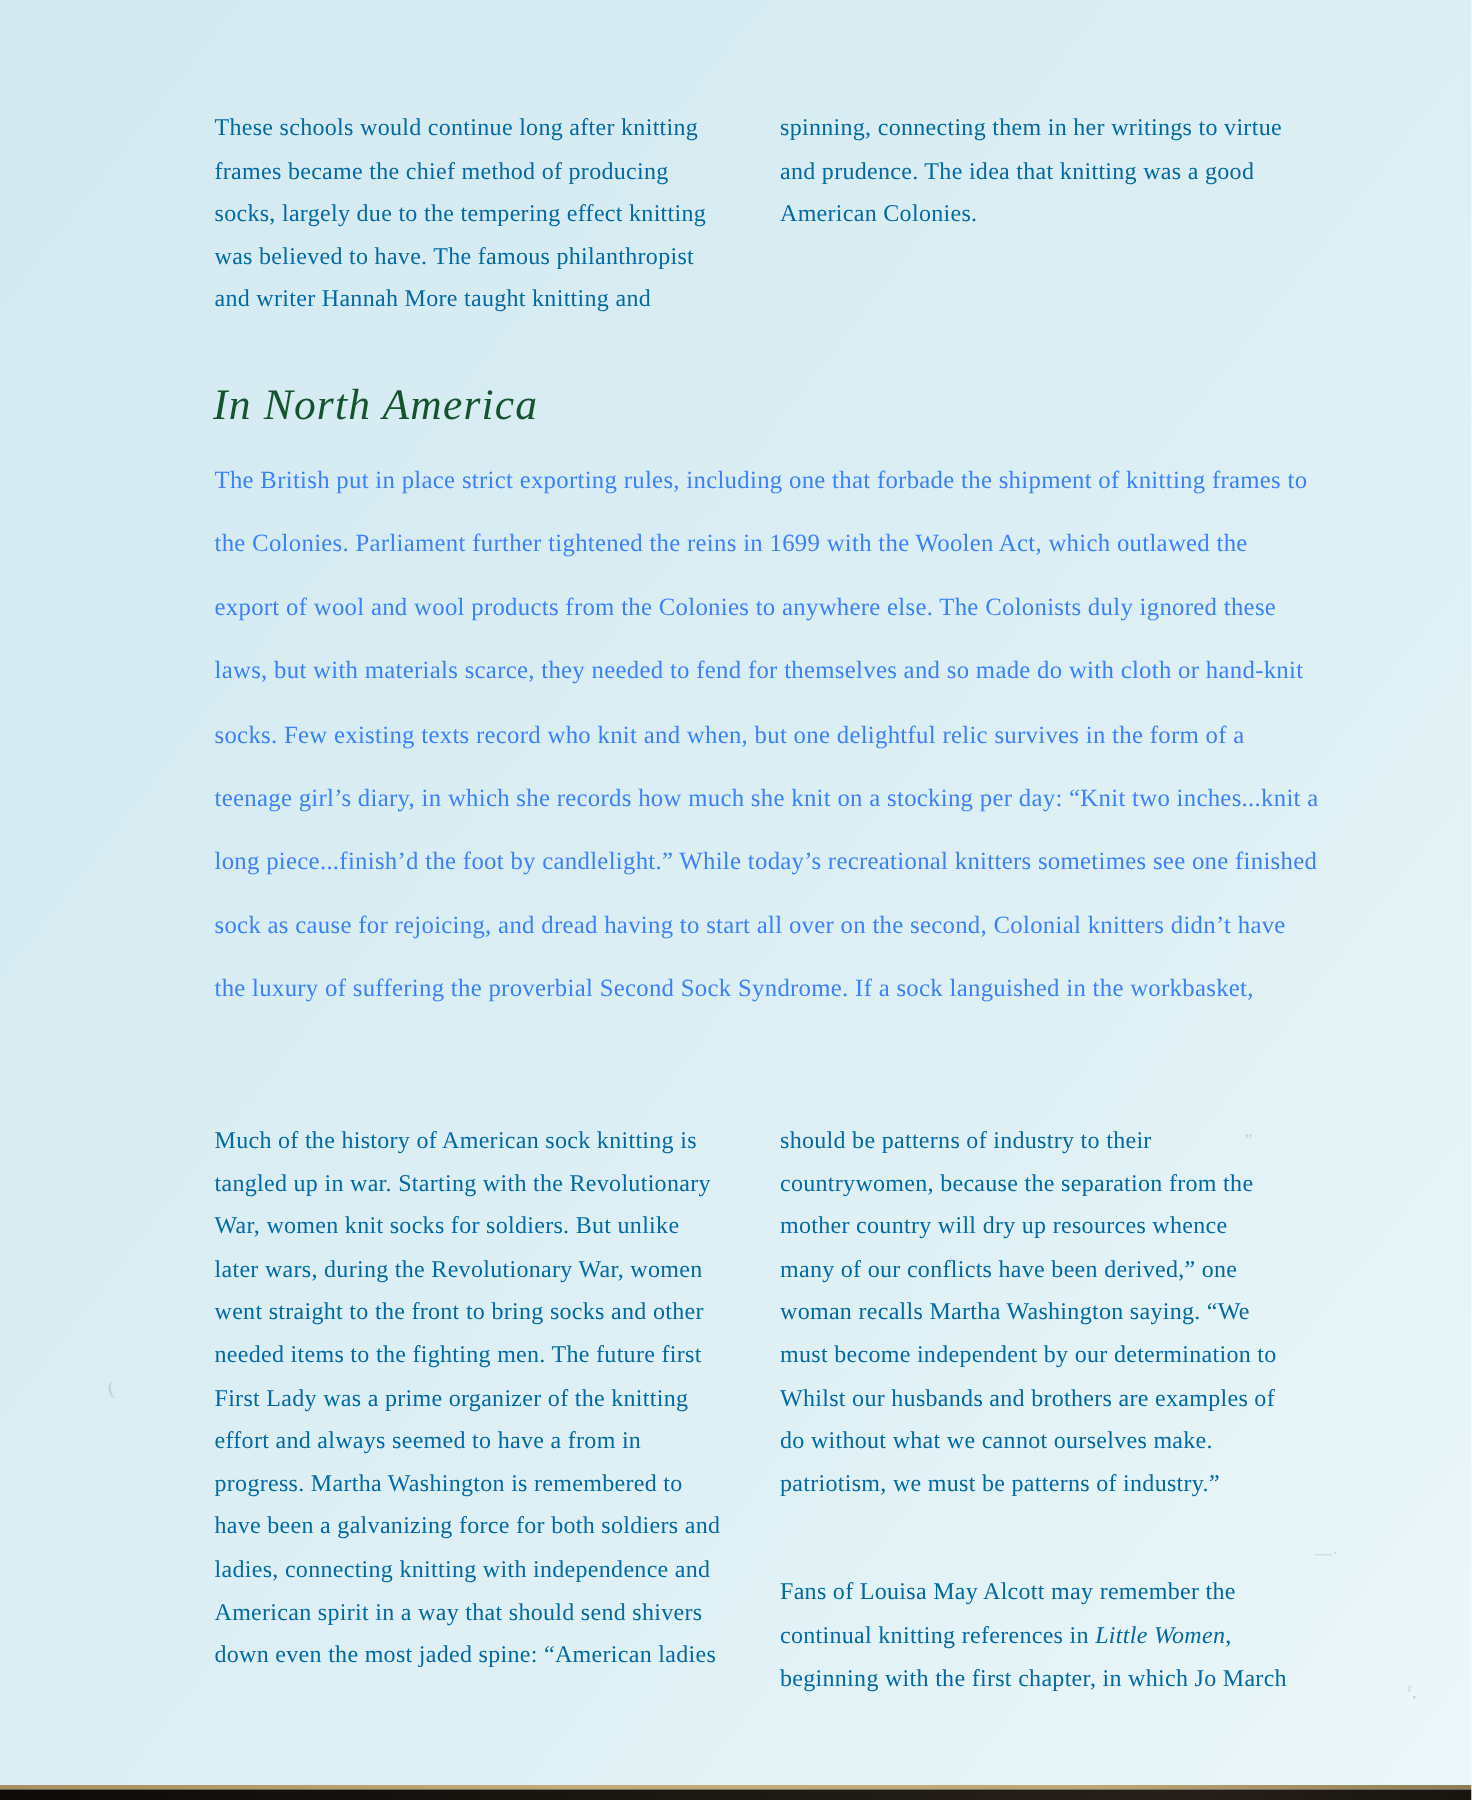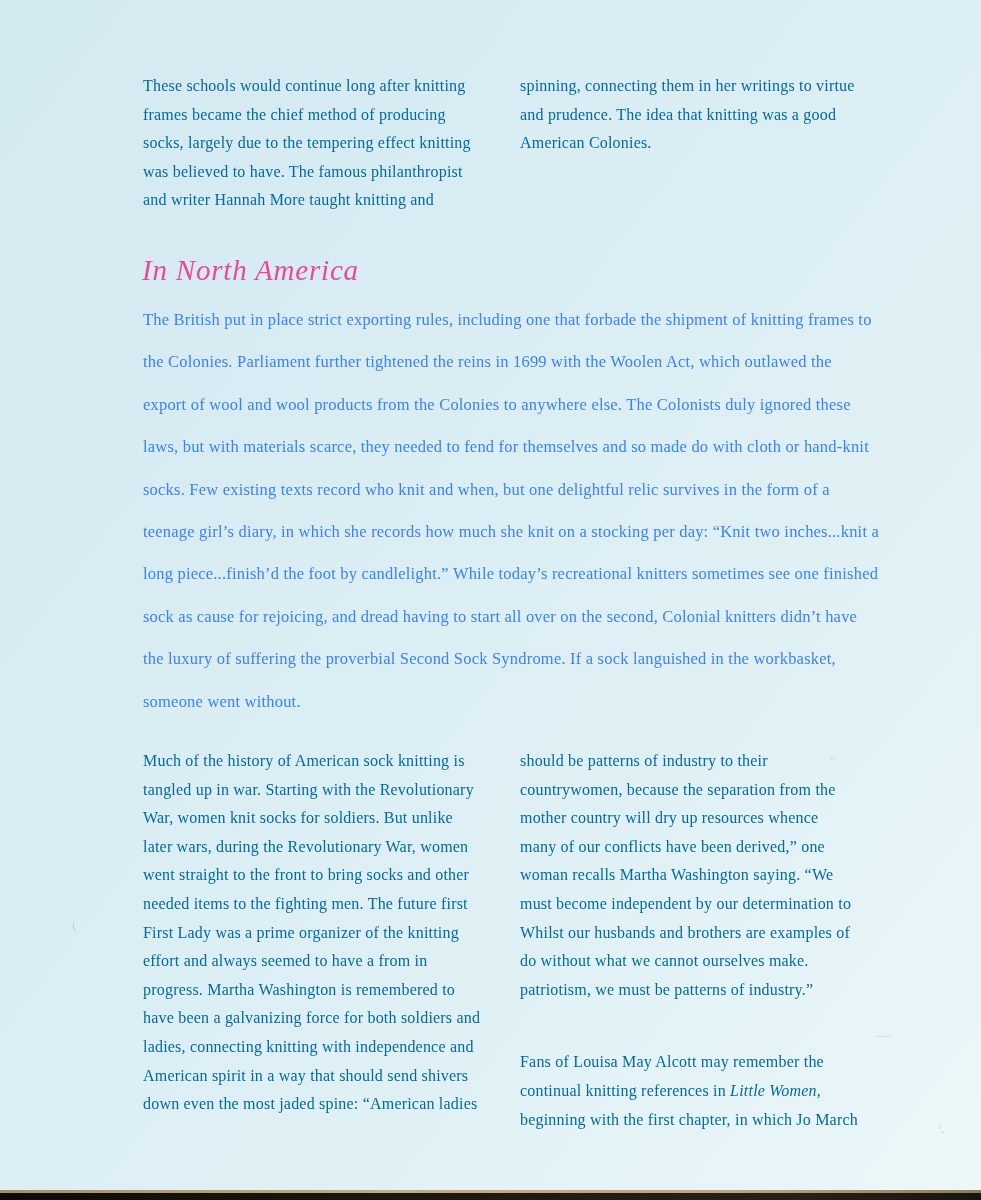--- a/index.html
+++ b/index.html
@@ -27,21 +27,21 @@
   }
   .tline{white-space:nowrap;}
   .ital{font-style:italic;}
   h1.section-heading{
     position:absolute;
     margin:0;
     font-weight:normal;
     font-style:italic;
     font-size:29px;
     letter-spacing:0.8px;
-    color:#ec4899;
+    color:#14532d;
     white-space:nowrap;
   }
   .para-gap{margin-top:44px;}
   
   .page-edge{position:absolute;left:0;right:0;bottom:0;height:10px;}
   .page-edge .tan{height:3px;background:linear-gradient(90deg,#a98f5e,#c7ab7a 40%,#bfa577 75%,#8d7c55);}
   .page-edge .dark{height:7px;background:linear-gradient(90deg,#0d0b09,#1b1712 45%,#262019 80%,#18140f);}
   
   .artifact{position:absolute;color:#8a98a0;font-size:13px;pointer-events:none;}
 </style>
@@ -69,21 +69,20 @@
   <div class="wide-para" style="left:143px;top:299px;width:730px;">
       <div class="tline">The British put in place strict exporting rules, including one that forbade the shipment of knitting frames to</div>
       <div class="tline">the Colonies. Parliament further tightened the reins in 1699 with the Woolen Act, which outlawed the</div>
       <div class="tline">export of wool and wool products from the Colonies to anywhere else. The Colonists duly ignored these</div>
       <div class="tline">laws, but with materials scarce, they needed to fend for themselves and so made do with cloth or hand-knit</div>
       <div class="tline">socks. Few existing texts record who knit and when, but one delightful relic survives in the form of a</div>
       <div class="tline">teenage girl’s diary, in which she records how much she knit on a stocking per day: “Knit two inches...knit a</div>
       <div class="tline">long piece...finish’d the foot by candlelight.” While today’s recreational knitters sometimes see one finished</div>
       <div class="tline">sock as cause for rejoicing, and dread having to start all over on the second, Colonial knitters didn’t have</div>
       <div class="tline">the luxury of suffering the proverbial Second Sock Syndrome. If a sock languished in the workbasket,</div>
-      <div class="tline">someone went without.</div>
     </div>
 
   <div class="col" style="left:143px;top:747px;width:352px;">
       <div class="tline">Much of the history of American sock knitting is</div>
       <div class="tline">tangled up in war. Starting with the Revolutionary</div>
       <div class="tline">War, women knit socks for soldiers. But unlike</div>
       <div class="tline">later wars, during the Revolutionary War, women</div>
       <div class="tline">went straight to the front to bring socks and other</div>
       <div class="tline">needed items to the fighting men. The future first</div>
       <div class="tline">First Lady was a prime organizer of the knitting</div>

